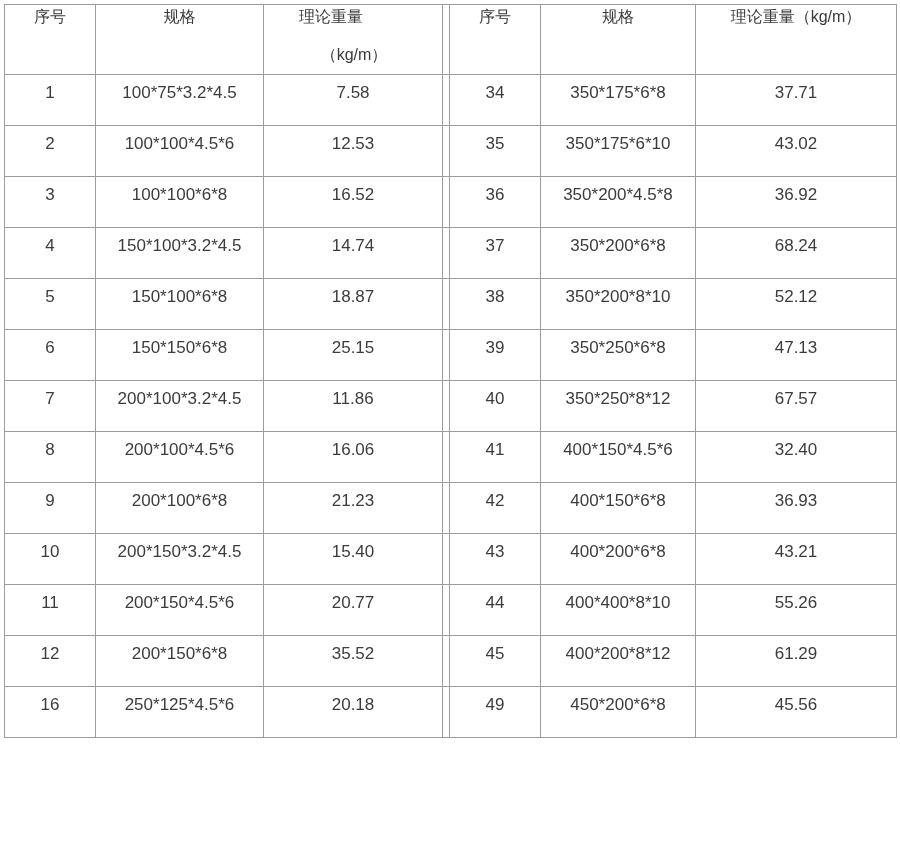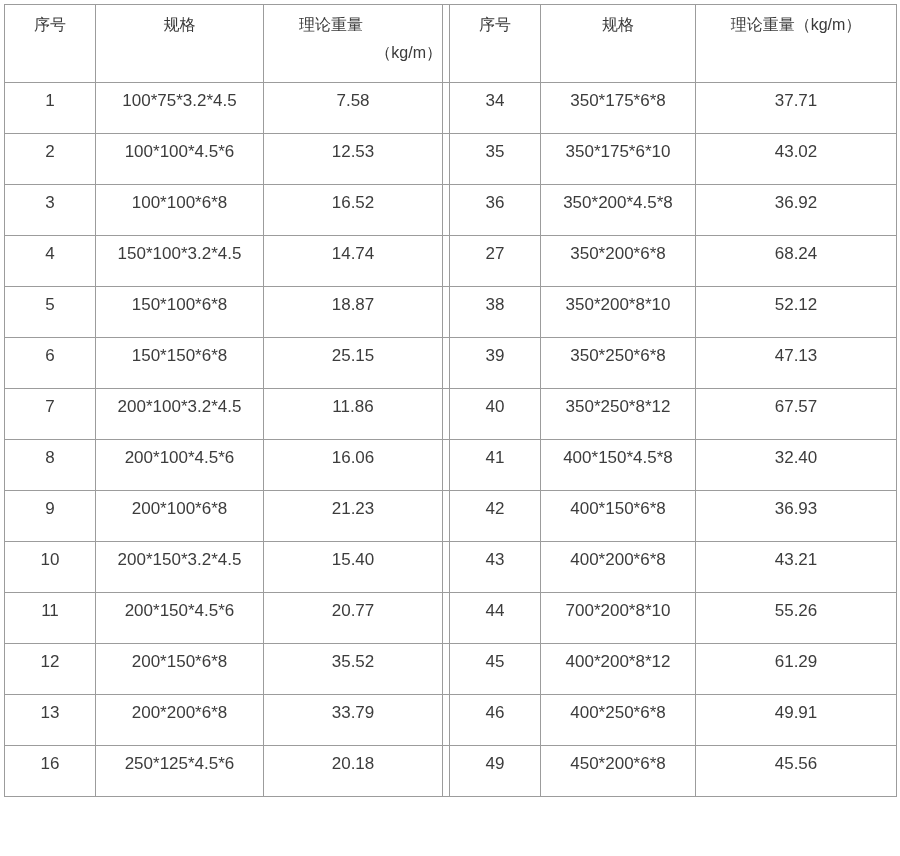--- a/index.html
+++ b/index.html
@@ -28,26 +28,26 @@
     text-align: center;
     font-weight: 400;
     overflow: hidden;
     white-space: nowrap;
     padding: 0;
   }
   
   .spec-table thead th {
     height: 67px;
     vertical-align: top;
-    padding-top: 10px;
+    padding-top: 2px;
     font-size: 16px;
     color: #3a3a3a;
   }
   .weight-line1 { transform: translateX(-22px); line-height: 20px; }
-  .weight-line2 { text-align: right; padding-left: 2px; margin-top: 8px; line-height: 20px; }
+  .weight-line2 { text-align: center; padding-left: 2px; margin-top: 18px; line-height: 20px; }
   
   .spec-table tbody td {
     height: 42px;
     vertical-align: top;
     padding-top: 8px;
     font-size: 17px;
     color: #3c3c3c;
   }
 </style>
 </head>
@@ -105,21 +105,21 @@
           <td></td>
           <td>36</td>
           <td>350*200*4.5*8</td>
           <td>36.92</td>
         </tr>
         <tr>
           <td>4</td>
           <td>150*100*3.2*4.5</td>
           <td>14.74</td>
           <td></td>
-          <td>27</td>
+          <td>37</td>
           <td>350*200*6*8</td>
           <td>68.24</td>
         </tr>
         <tr>
           <td>5</td>
           <td>150*100*6*8</td>
           <td>18.87</td>
           <td></td>
           <td>38</td>
           <td>350*200*8*10</td>
@@ -142,21 +142,21 @@
           <td>40</td>
           <td>350*250*8*12</td>
           <td>67.57</td>
         </tr>
         <tr>
           <td>8</td>
           <td>200*100*4.5*6</td>
           <td>16.06</td>
           <td></td>
           <td>41</td>
-          <td>400*150*4.5*8</td>
+          <td>400*150*4.5*6</td>
           <td>32.40</td>
         </tr>
         <tr>
           <td>9</td>
           <td>200*100*6*8</td>
           <td>21.23</td>
           <td></td>
           <td>42</td>
           <td>400*150*6*8</td>
           <td>36.93</td>
@@ -169,40 +169,31 @@
           <td>43</td>
           <td>400*200*6*8</td>
           <td>43.21</td>
         </tr>
         <tr>
           <td>11</td>
           <td>200*150*4.5*6</td>
           <td>20.77</td>
           <td></td>
           <td>44</td>
-          <td>700*200*8*10</td>
+          <td>400*400*8*10</td>
           <td>55.26</td>
         </tr>
         <tr>
           <td>12</td>
           <td>200*150*6*8</td>
           <td>35.52</td>
           <td></td>
           <td>45</td>
           <td>400*200*8*12</td>
           <td>61.29</td>
-        </tr>
-        <tr>
-          <td>13</td>
-          <td>200*200*6*8</td>
-          <td>33.79</td>
-          <td></td>
-          <td>46</td>
-          <td>400*250*6*8</td>
-          <td>49.91</td>
         </tr>
         <tr>
           <td>16</td>
           <td>250*125*4.5*6</td>
           <td>20.18</td>
           <td></td>
           <td>49</td>
           <td>450*200*6*8</td>
           <td>45.56</td>
         </tr>

